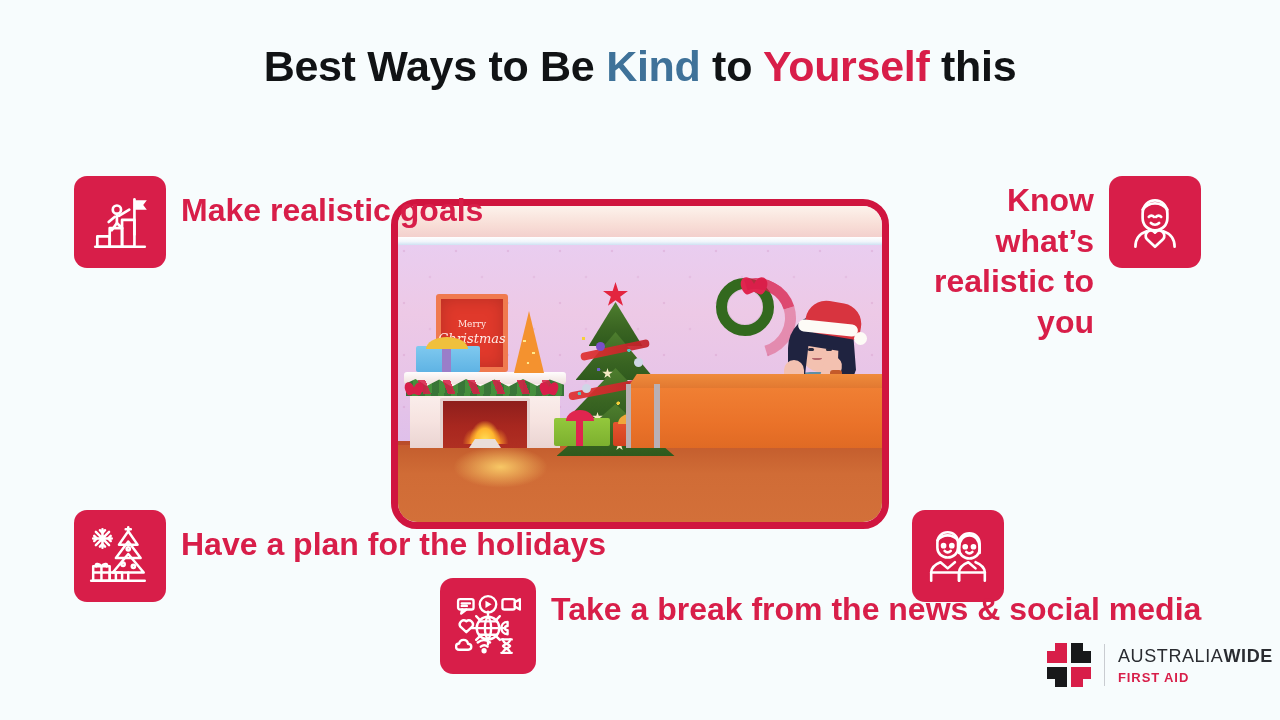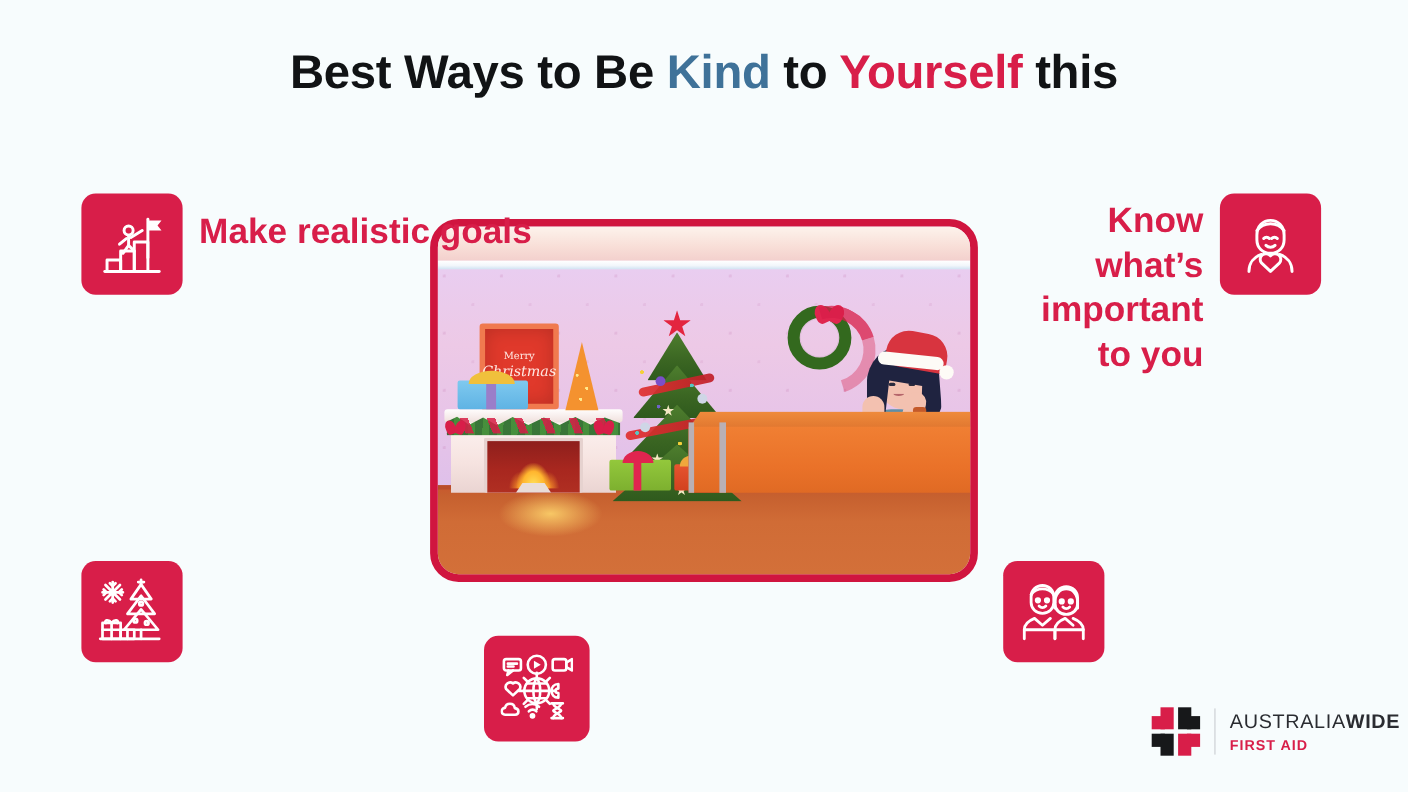--- a/index.html
+++ b/index.html
@@ -366,21 +366,21 @@
       <path d="M29 24v9l-5 7"></path>
       <path d="M29 33l5 5"></path>
       <path d="M27 27l-6 5"></path>
       <path d="M31 26l10-6"></path>
     </svg>
   </div>
   <div class="lbl">Make realistic goals</div>
 </div>
 
 <div class="item item-know right">
-  <div class="lbl">Know what’s important to you</div>
+  <div class="lbl">Know what’s realistic to you</div>
   <div class="tile">
     <svg viewBox="0 0 64 64" fill="none" stroke="#ffffff" stroke-width="2.6" stroke-linecap="round" stroke-linejoin="round">
       <path d="M20 24c0-8 5.5-13 12-13s12 5 12 13v4c0 7-5 12-12 12s-12-5-12-12z"></path>
       <path d="M20 20c3-4 8-6 12-6s9 2 12 6"></path>
       <path d="M26 27c1.3-1.6 3.7-1.6 5 0"></path>
       <path d="M33 27c1.3-1.6 3.7-1.6 5 0"></path>
       <path d="M28 33c2.2 2.2 5.8 2.2 8 0"></path>
       <path d="M13 56c0-8 5-13 11-15"></path>
       <path d="M51 56c0-8-5-13-11-15"></path>
       <path d="M32 56l-8-7.5a5 5 0 0 1 8-6.2 5 5 0 0 1 8 6.2z"></path>
@@ -405,20 +405,21 @@
       <circle cx="35" cy="40" r="1.6"></circle>
       <circle cx="45" cy="42" r="1.6"></circle>
       <rect x="6" y="42" width="16" height="14"></rect>
       <path d="M14 42v14M6 48h16"></path>
       <path d="M14 42c-3-4-7-2-5 0M14 42c3-4 7-2 5 0"></path>
       <rect x="22" y="48" width="12" height="8"></rect>
       <path d="M28 48v8"></path>
       <path d="M4 56h52"></path>
     </svg>
   </div>
+  <div class="lbl">Have a plan for the holidays</div>
 </div>
 
 <div class="item item-connect right">
   <div class="tile">
     <svg viewBox="0 0 64 64" fill="none" stroke="#ffffff" stroke-width="2.5" stroke-linecap="round" stroke-linejoin="round">
       <path d="M12 19c0-6 4.5-10 10-10s10 4 10 10v5c0 5.5-4.5 9.5-10 9.5S12 29.5 12 24z"></path>
       <path d="M12 17c3-4 7-5 10-5s7 1 10 5"></path>
       <circle cx="18" cy="22" r="1.5" fill="#fff"></circle>
       <circle cx="26" cy="22" r="1.5" fill="#fff"></circle>
       <path d="M19 27c1.8 1.8 4.2 1.8 6 0"></path>
@@ -466,20 +467,21 @@
 
       <path d="M22 48c3.6-3 8.4-3 12 0"></path>
       <path d="M25 52c2-1.7 4.6-1.7 6.6 0"></path>
       <circle cx="28.2" cy="56" r="1.4" fill="#fff"></circle>
 
       <path d="M45 45h10M45 58h10"></path>
       <path d="M46.5 45c0 4 7 5 7 6.5s-7 2.5-7 6.5"></path>
       <path d="M53.5 45c0 4-7 5-7 6.5s7 2.5 7 6.5"></path>
     </svg>
   </div>
+  <div class="lbl">Take a break from the news &amp; social media</div>
 </div>
 
 <div class="logo">
   <div class="logo-mark">
     <div class="lm lm-tl"></div>
     <div class="lm lm-tr"></div>
     <div class="lm lm-bl"></div>
     <div class="lm lm-br"></div>
   </div>
   <div class="logo-div"></div>

